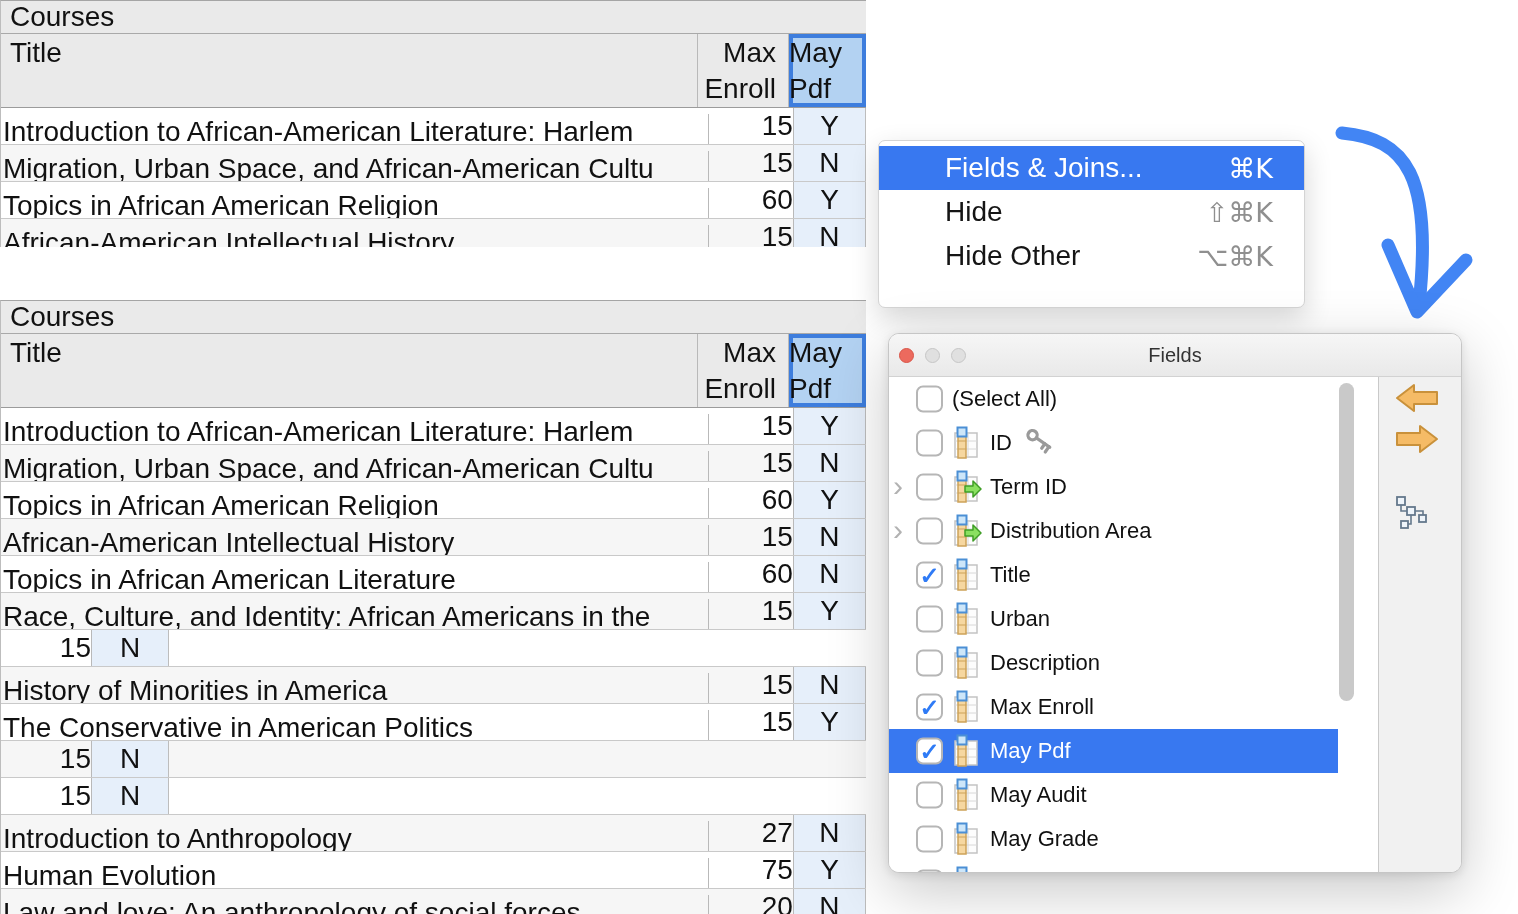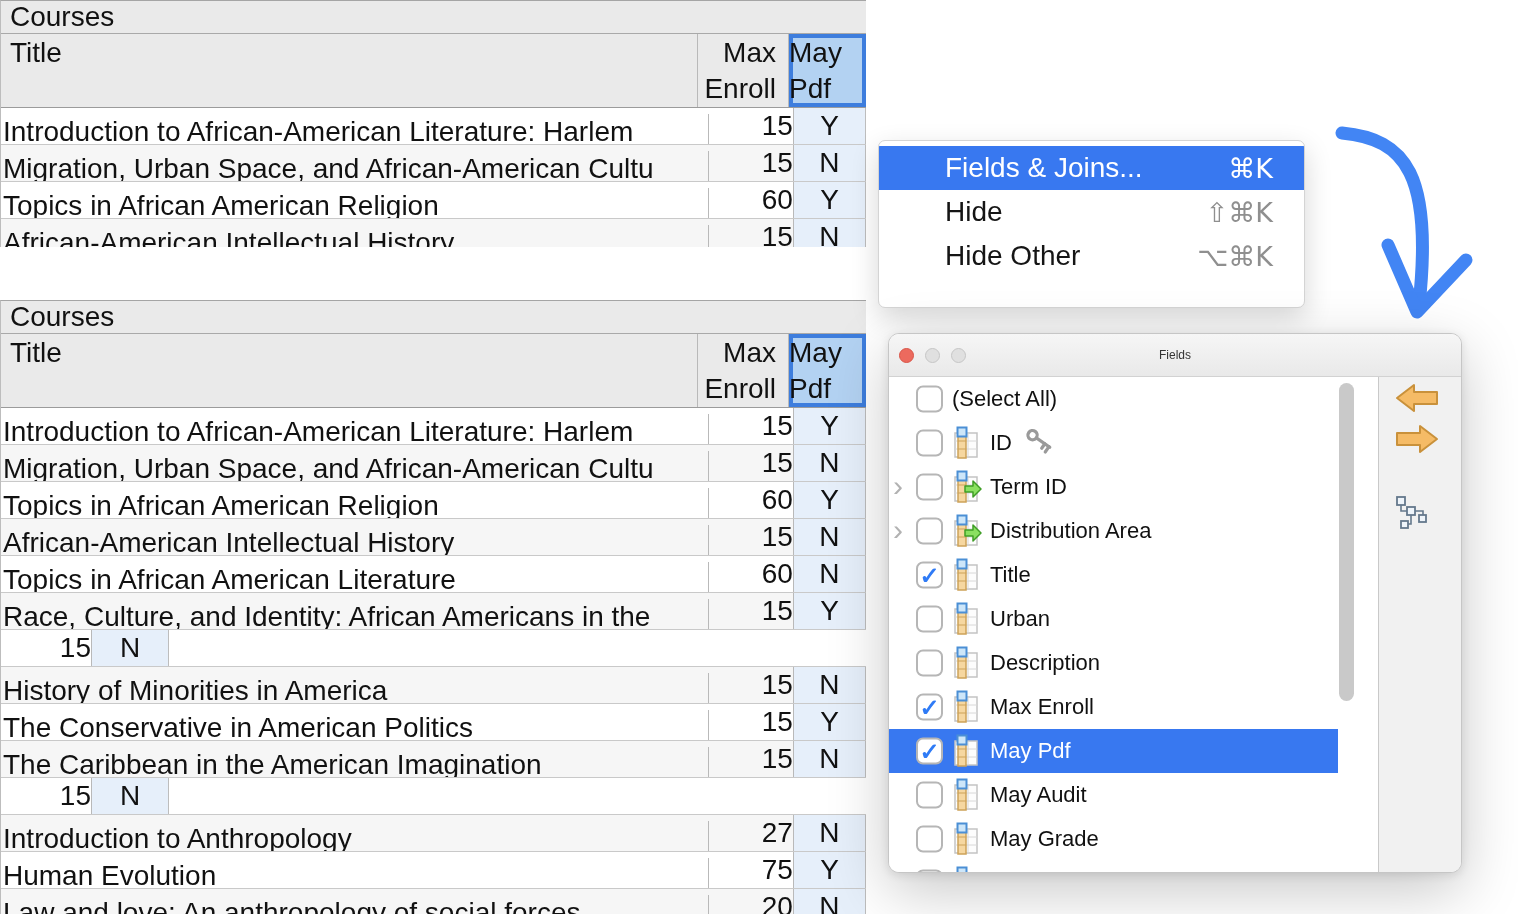--- a/index.html
+++ b/index.html
@@ -37,21 +37,21 @@
   .shortcut{color:#8f8f8f;font-family:"DejaVu Sans","Liberation Sans",sans-serif;font-size:27px;}
   .highlighted .shortcut{color:#fff;}
   
   #annotation-arrow{position:absolute;left:1320px;top:105px;pointer-events:none;}
   
   #fields-dialog{position:absolute;left:888px;top:333px;width:574px;height:540px;background:#fff;
     border:1px solid #c6c6c6;border-radius:11px;box-sizing:border-box;overflow:hidden;
     box-shadow:0 18px 60px rgba(0,0,0,.22), 0 2px 10px rgba(0,0,0,.10);}
   .titlebar{height:43px;background:linear-gradient(#f6f6f6,#e9e9e9);border-bottom:1px solid #d2d2d2;
     position:relative;display:flex;align-items:center;justify-content:center;
-    font-size:12px;color:#333;box-sizing:border-box;}
+    font-size:20px;color:#333;box-sizing:border-box;}
   .lights{position:absolute;left:10px;top:0;height:100%;display:flex;align-items:center;gap:11px;}
   .light{width:15px;height:15px;border-radius:50%;box-sizing:border-box;}
   .light-red{background:#ec6a5e;border:1px solid #d95548;}
   .light-gray{background:#e0e0e0;border:1px solid #c6c6c6;}
   .dialog-body{position:absolute;top:43px;left:0;right:0;bottom:0;background:#f1f1f1;}
   .field-list{position:absolute;left:0;top:0;width:489px;height:100%;background:#fff;overflow:hidden;}
   .field-row{height:44px;position:relative;font-size:22px;color:#111;}
   .field-row.selected{background:#3878f0;color:#fff;width:449px;}
   .chevron{position:absolute;left:4px;top:50%;transform:translateY(-54%);
     color:#b2b2b2;font-size:30px;line-height:30px;display:none;}
@@ -165,21 +165,20 @@
     <div class="cell cell-title">History of Minorities in America</div>
     <div class="cell cell-max">15</div>
     <div class="cell cell-may">N</div>
   </div>
       <div class="row">
     <div class="cell cell-title">The Conservative in American Politics</div>
     <div class="cell cell-max">15</div>
     <div class="cell cell-may">Y</div>
   </div>
       <div class="row">
-    <div class="cell cell-title">The Caribbean in the American Imagination</div>
     <div class="cell cell-max">15</div>
     <div class="cell cell-may">N</div>
   </div>
       <div class="row">
     <div class="cell cell-max">15</div>
     <div class="cell cell-may">N</div>
   </div>
       <div class="row">
     <div class="cell cell-title">Introduction to Anthropology</div>
     <div class="cell cell-max">27</div>

